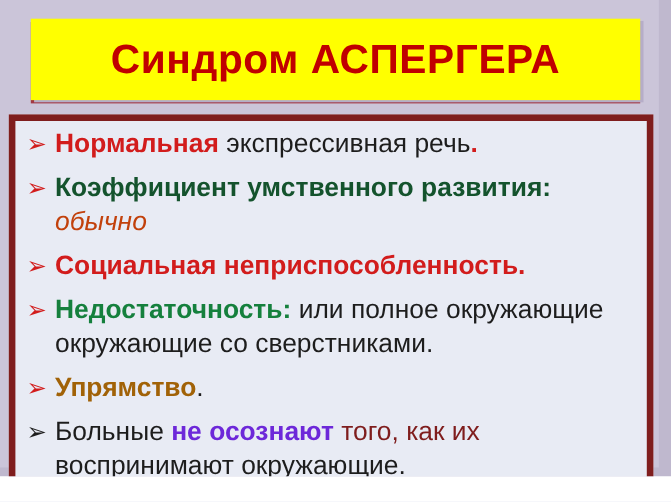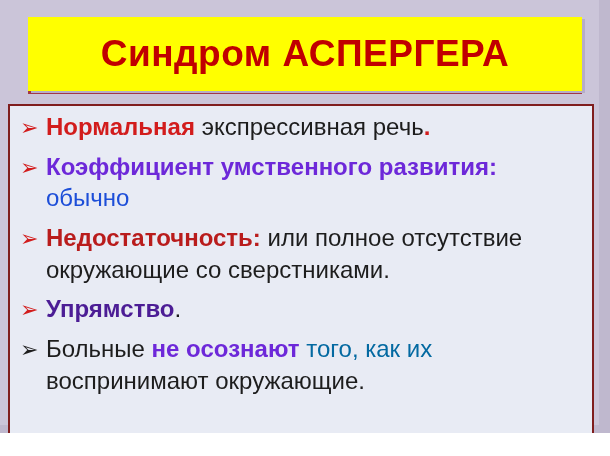--- a/index.html
+++ b/index.html
@@ -35,21 +35,21 @@
     white-space: nowrap;
   }
   .panel {
     position: absolute;
     left: 8px;
     top: 104px;
     width: 586px;
     height: 341px;
     box-sizing: border-box;
     background: #e8ebf4;
-    border: 2px solid #7f1d1d;
+    border: 6px solid #7f1d1d;
     padding: 5px 8px 4px 10px;
   }
   ul.bullets {
     list-style: none;
     margin: 0;
     padding: 0;
     font-size: 24px;
     line-height: 1.32;
     color: #1d1d1d;
   }
@@ -70,19 +70,20 @@
 </head>
 <body>
 
 <div class="slide">
   <div class="title-box">
     <span class="title-text">Синдром АСПЕРГЕРА</span>
   </div>
   <div class="panel">
     <ul class="bullets">
         <li class="bullet-item"><span class="marker" style="color: rgb(210, 28, 28);">➢</span><span class="seg-bold" style="color: rgb(210, 28, 28);">Нормальная</span><span style="color: rgb(29, 29, 29);"> экспрессивная речь</span><span class="seg-bold" style="color: rgb(210, 28, 28);">.</span></li>
-        <li class="bullet-item"><span class="marker" style="color: rgb(210, 28, 28);">➢</span><span class="seg-bold" style="color: #6d28d9;">Коэффициент умственного развития:</span><span style="color: #1d4ed8;">  обычно</span><br></li>
-        <li class="bullet-item"><span class="marker" style="color: rgb(210, 28, 28);">➢</span><span class="seg-bold" style="color: #b91c1c;">Недостаточность:</span><span style="color: rgb(29, 29, 29);"> или полное отсутствие</span><br><span style="color: rgb(29, 29, 29);">окружающие со сверстниками.</span></li>
-        <li class="bullet-item"><span class="marker" style="color: rgb(210, 28, 28);">➢</span><span class="seg-bold" style="color: #4c1d95;">Упрямство</span><span style="color: rgb(29, 29, 29);">.</span></li>
-        <li class="bullet-item"><span class="marker" style="color: rgb(29, 29, 29);">➢</span><span style="color: rgb(29, 29, 29); text-align: center;">Больные </span><span class="seg-bold" style="color: #6d28d9;">не осознают</span><span style="color: #0369a1;"> того, как их</span><br><span style="color: rgb(29, 29, 29);">воспринимают окружающие.</span></li>
+        <li class="bullet-item"><span class="marker" style="color: rgb(210, 28, 28);">➢</span><span class="seg-bold" style="color: #14532d;">Коэффициент умственного развития:</span><span style="color: #c2410c; font-style: italic;">  обычно</span><br></li>
+        <li class="bullet-item"><span class="marker" style="color: rgb(210, 28, 28);">➢</span><span class="seg-bold" style="color: rgb(210, 28, 28);">Социальная неприспособленность.</span></li>
+        <li class="bullet-item"><span class="marker" style="color: rgb(210, 28, 28);">➢</span><span class="seg-bold" style="color: #15803d;">Недостаточность:</span><span style="color: rgb(29, 29, 29);"> или полное окружающие</span><br><span style="color: rgb(29, 29, 29);">окружающие со сверстниками.</span></li>
+        <li class="bullet-item"><span class="marker" style="color: rgb(210, 28, 28);">➢</span><span class="seg-bold" style="color: #a16207;">Упрямство</span><span style="color: rgb(29, 29, 29);">.</span></li>
+        <li class="bullet-item"><span class="marker" style="color: rgb(29, 29, 29);">➢</span><span style="color: rgb(29, 29, 29); text-align: center;">Больные </span><span class="seg-bold" style="color: #6d28d9;">не осознают</span><span style="color: #7f1d1d;"> того, как их</span><br><span style="color: rgb(29, 29, 29);">воспринимают окружающие.</span></li>
       </ul>
   </div>
 </div>
 
 </body></html>

